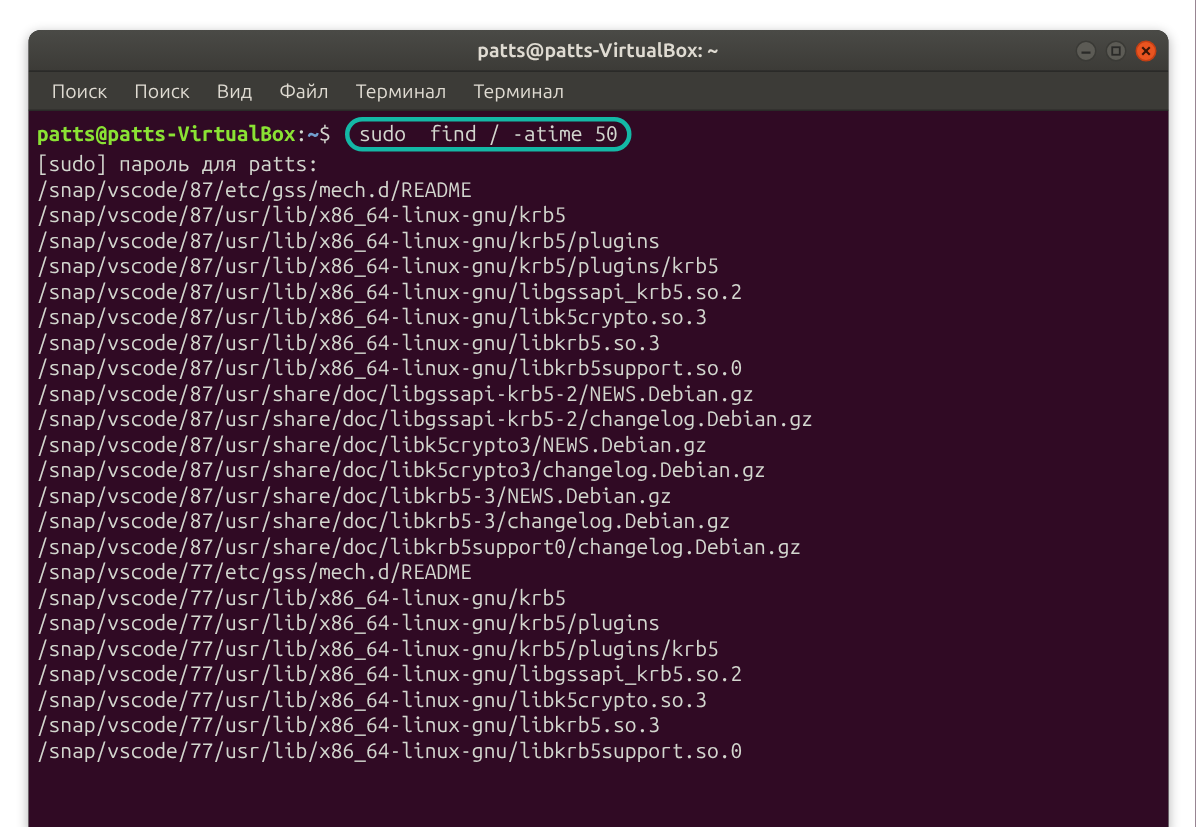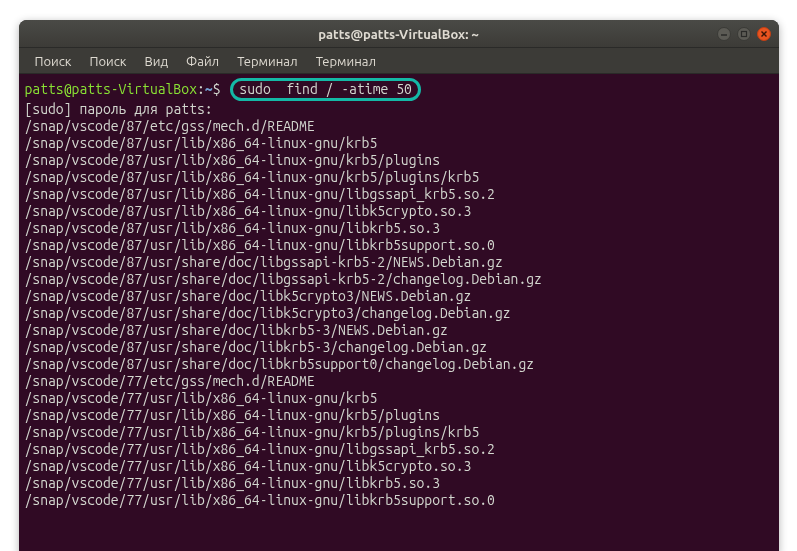--- a/index.html
+++ b/index.html
@@ -86,21 +86,21 @@
       padding: 4px 6px 2px 6px;
       font-size: 14px;
       line-height: 17px;
       color: #d3d7cf;
       min-height: 480px;
       white-space: pre;
       overflow: hidden;
     }
     .prompt-user {
       color: #8ae234;
-      font-weight: normal;
+      font-weight: bold;
     }
     .prompt-colon {
       color: #d3d7cf;
     }
     .prompt-path {
       color: #729fcf;
       font-weight: bold;
     }
     .prompt-dollar {
       color: #d3d7cf;

